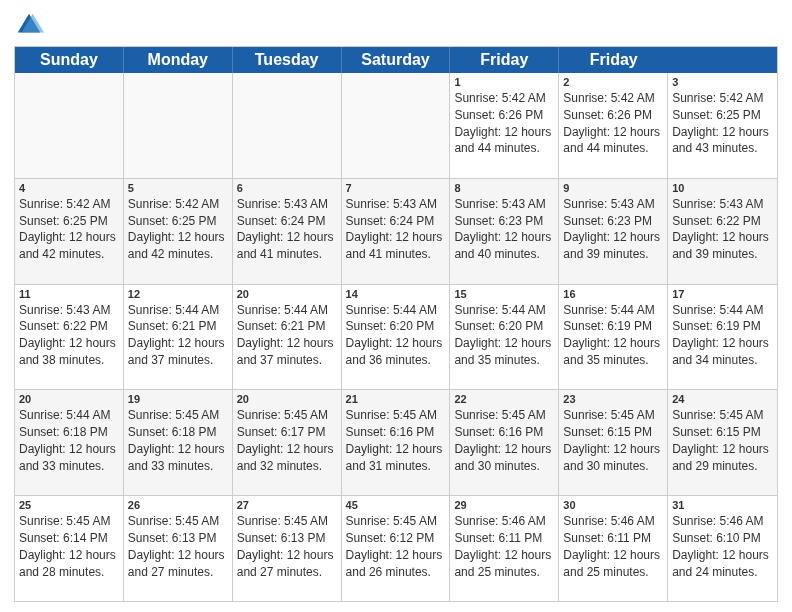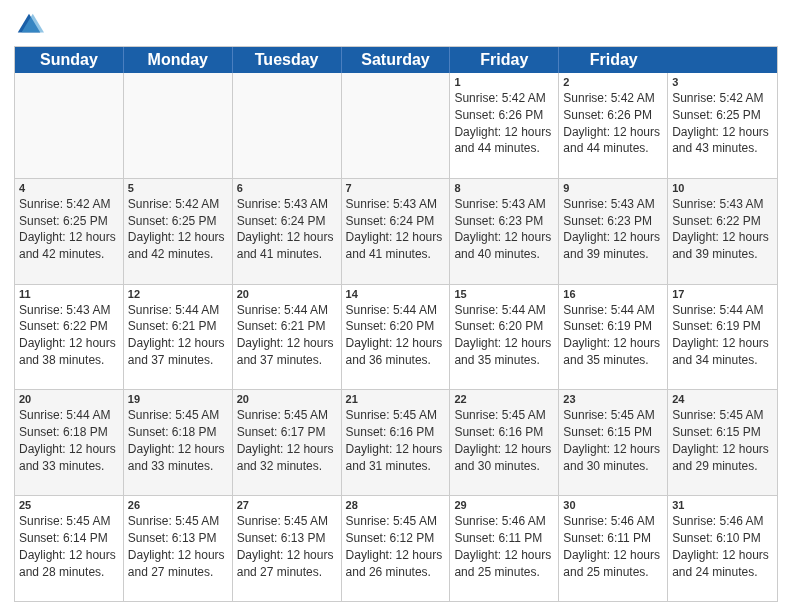--- a/index.html
+++ b/index.html
@@ -341,21 +341,21 @@
 and 27 minutes.</div>
           </div>
           <div class="cal-cell">
             <span class="day-num">27</span>
             <div class="day-info" style="white-space: pre-line;">Sunrise: 5:45 AM
 Sunset: 6:13 PM
 Daylight: 12 hours
 and 27 minutes.</div>
           </div>
           <div class="cal-cell">
-            <span class="day-num">28</span>
+            <span class="day-num">45</span>
             <div class="day-info" style="white-space: pre-line;">Sunrise: 5:45 AM
 Sunset: 6:12 PM
 Daylight: 12 hours
 and 26 minutes.</div>
           </div>
           <div class="cal-cell">
             <span class="day-num">29</span>
             <div class="day-info" style="white-space: pre-line;">Sunrise: 5:46 AM
 Sunset: 6:11 PM
 Daylight: 12 hours

